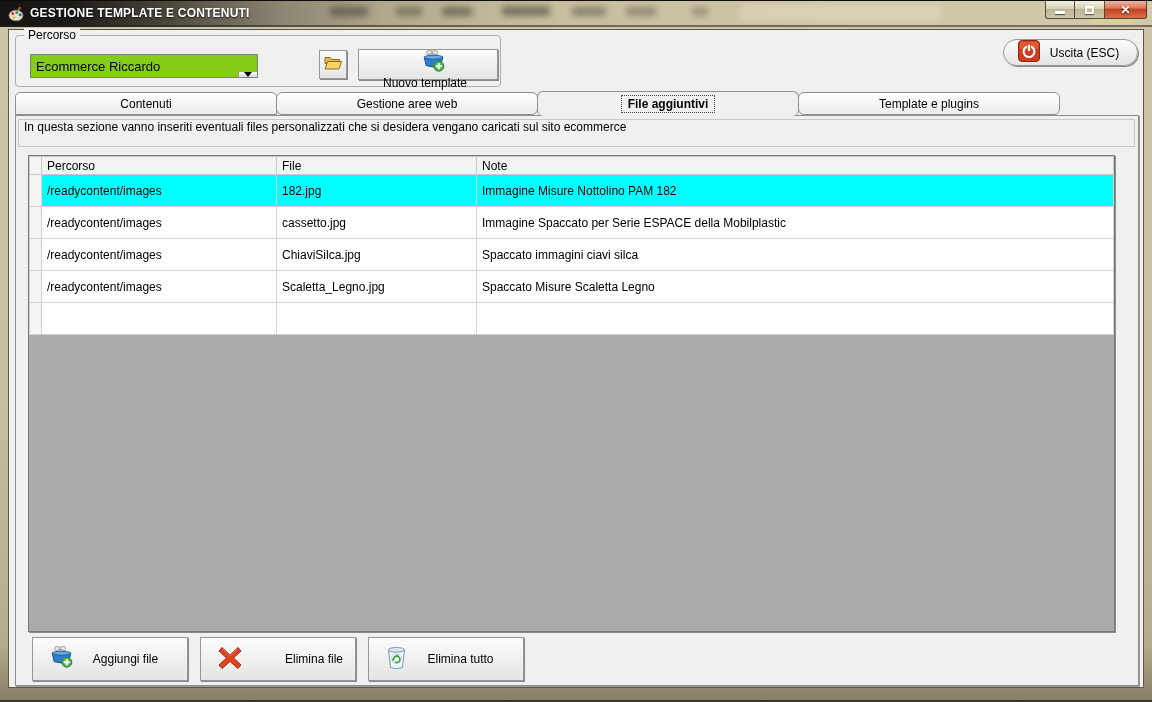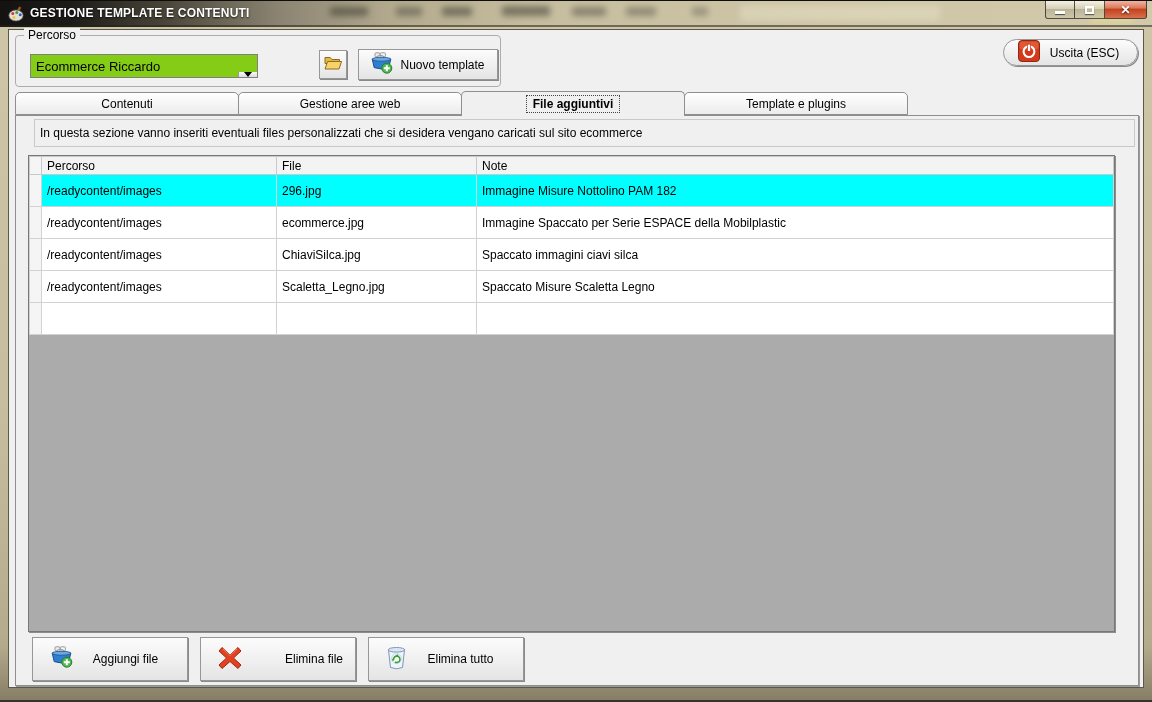--- a/index.html
+++ b/index.html
@@ -80,50 +80,50 @@
     background:linear-gradient(180deg,#f7f7f7,#dcdcdc);
   }
   .combo-arrow b{ width:0; height:0; border-left:4px solid transparent; border-right:4px solid transparent; border-top:5px solid #000; }
 
   .btn3d{
     background:linear-gradient(180deg,#fcfcfc 0%,#efefef 55%,#e4e4e4 100%);
     border:1px solid #979797; box-shadow:1px 1px 0 #8a8a8a;
     display:flex; align-items:center; cursor:pointer; font-size:12px; color:#000;
   }
   .folder-btn{ position:absolute; left:303px; top:14px; width:28px; height:29px; justify-content:center; }
-  .nuovo-btn{ position:absolute; left:342px; top:13px; width:140px; height:31px; }
+  .nuovo-btn{ position:absolute; left:342px; top:13px; width:140px; height:31px;flex-direction:column; }
   .nuovo-btn .ic{ margin-left:10px; }
   .nuovo-btn .lbl{ flex:1; text-align:center; padding-right:6px; }
 
   .uscita-btn{ position:absolute; left:994px; top:9px; width:135px; height:27px;border-radius:20px; }
   .uscita-btn .ic{ margin-left:14px; }
   .uscita-btn .lbl{ flex:1; text-align:center; padding-right:8px; }
 
   
   .tabs{ position:absolute; left:6px; top:62px; height:24px; display:flex; z-index:3; }
   .tab{
-    width:224px; height:23px; margin-right:0; position:relative; cursor:pointer;
+    width:262px; height:23px; margin-right:0; position:relative; cursor:pointer;
     background:linear-gradient(180deg,#ffffff,#ececec);
     border:1px solid #8f8f8f; border-radius:5px 5px 0 0;
     display:flex; align-items:center; justify-content:center; font-size:12px;
   }
-  .tab + .tab{ margin-left:-1px; }
+  .tab + .tab{ margin-left:-1px;border-radius:6px; }
   .tab.active{
     background:#F0F0F0; height:25px; margin-top:-1px; z-index:4; font-weight:bold; border-bottom:none;text-align:right;
   }
   .tab.active .focus{ border:1px dotted #444; padding:1px 6px; }
 
   
   .tab-page{
     position:absolute; left:6px; top:85px; width:1124px; height:571px;
     background:#F0F0F0; border:1px solid #8e8e8e; box-shadow:1px 1px 0 #9b9b9b; z-index:2;
   }
   .info-panel{
     position:absolute; left:2px; top:3px; right:3px; height:28px;
-    border:1px solid #c9c9c9; background:#F0F0F0; display:flex; align-items:center;margin-left:16px;
+    border:1px solid #c9c9c9; background:#F0F0F0; display:flex; align-items:flex-start;
   }
   .info-panel span{ font-size:12px; padding-left:5px; }
 
   
   .grid{
     position:absolute; left:12px; top:39px; width:1087px; height:477px;
     background:#ABABAB; border:1px solid #787878; box-shadow:1px 1px 0 #8c8c8c; overflow:hidden;
   }
   table.files{ border-collapse:collapse; table-layout:fixed; width:100%; }
   table.files col.c-sel{ width:12px; }
@@ -268,27 +268,27 @@
               <th class="sel"></th>
               <th>Percorso</th>
               <th>File</th>
               <th>Note</th>
             </tr>
           </thead>
           <tbody>
               <tr class="selected">
           <td class="sel"></td>
           <td>/readycontent/images</td>
-          <td>296.jpg</td>
+          <td>182.jpg</td>
           <td>Immagine Misure Nottolino PAM 182</td>
         </tr>
               <tr>
           <td class="sel"></td>
           <td>/readycontent/images</td>
-          <td>ecommerce.jpg</td>
+          <td>cassetto.jpg</td>
           <td>Immagine Spaccato per Serie ESPACE della Mobilplastic</td>
         </tr>
               <tr>
           <td class="sel"></td>
           <td>/readycontent/images</td>
           <td>ChiaviSilca.jpg</td>
           <td>Spaccato immagini ciavi silca</td>
         </tr>
               <tr>
           <td class="sel"></td>

